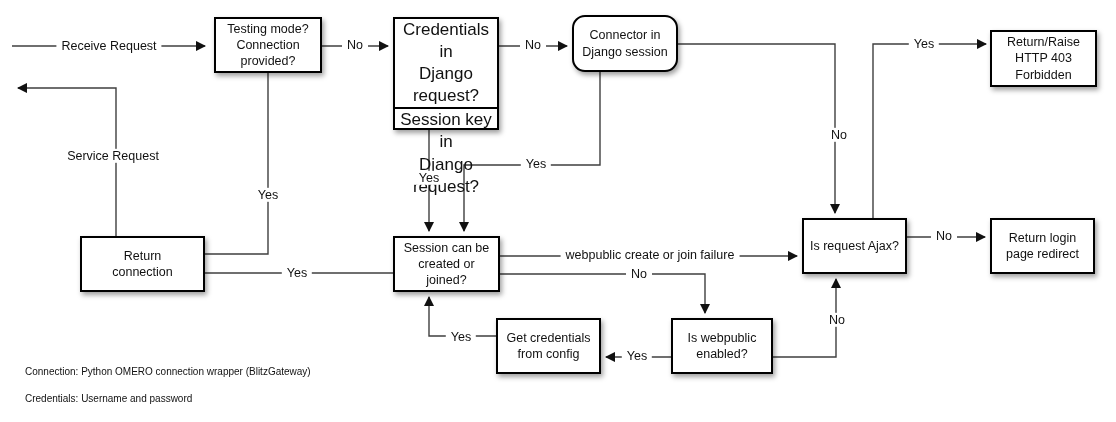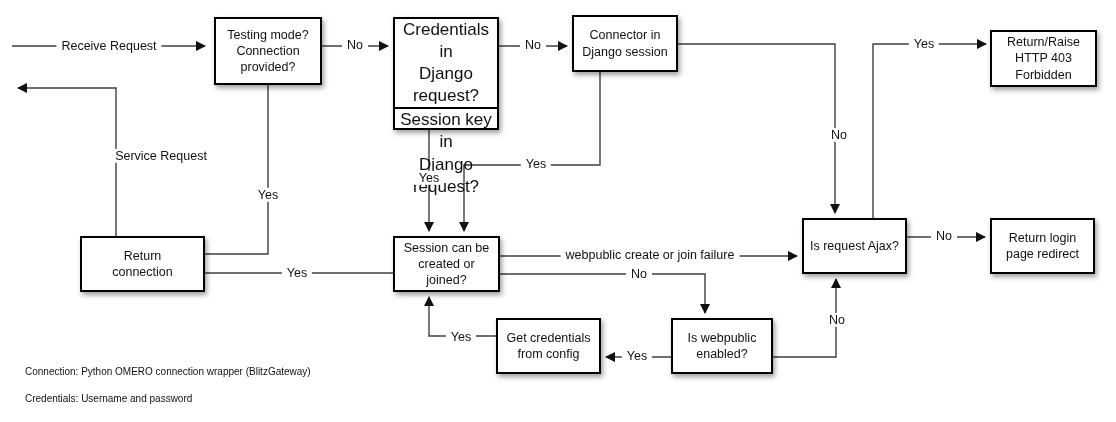--- a/index.html
+++ b/index.html
@@ -103,32 +103,32 @@
       <polyline points="393,273 190,273" marker-end="url(#arr)"></polyline>
       <polyline points="500,256 797,256" marker-end="url(#arr)"></polyline>
       <polyline points="500,274 705,274 705,313" marker-end="url(#arr)"></polyline>
       <polyline points="671,357 606,357" marker-end="url(#arr)"></polyline>
       <polyline points="496,336 429,336 429,297" marker-end="url(#arr)"></polyline>
       <polyline points="773,357 836,357 836,279" marker-end="url(#arr)"></polyline>
       <polyline points="907,237 985,237" marker-end="url(#arr)"></polyline>
     </g>
   </svg>
 
-  <div class="node" style="left:214px; top:17px; width:108px; height:68px;">Testing mode?
+  <div class="node" style="left:214px; top:17px; width:108px; height:56px;">Testing mode?
 Connection
 provided?</div>
 
   <div class="stack" style="left:393px; top:17px; width:106px; height:113px;">
     <div class="cell divided">Credentials in
 Django request?</div>
     <div class="cell">Session key in
 Django request?</div>
   </div>
 
-  <div class="node" style="left:572px; top:15px; width:106px; height:57px;">Connector in
+  <div class="node" style="left:572px; top:15px; width:106px; height:57px;border-radius:13px;">Connector in
 Django session</div>
 
   <div class="node" style="left:990px; top:30px; width:107px; height:57px;text-align:center;">Return/Raise
 HTTP 403
 Forbidden</div>
 
   <div class="node" style="left:80px; top:236px; width:125px; height:56px;">Return
 connection</div>
 
   <div class="node" style="left:393px; top:236px; width:107px; height:56px;">Session can be
@@ -140,21 +140,21 @@
   <div class="node" style="left:990px; top:218px; width:105px; height:56px;">Return login
 page redirect</div>
 
   <div class="node" style="left:496px; top:318px; width:105px; height:56px;">Get credentials
 from config</div>
 
   <div class="node" style="left:671px; top:318px; width:102px; height:56px;">Is webpublic
 enabled?</div>
 
   <span class="edge-label" style="left:109px; top:46px;">Receive Request</span>
-  <span class="edge-label" style="left:113px; top:156px;margin-left:48px;">Service Request</span>
+  <span class="edge-label" style="left:113px; top:156px;">Service Request</span>
   <span class="edge-label" style="left:355px; top:45px;">No</span>
   <span class="edge-label" style="left:533px; top:45px;">No</span>
   <span class="edge-label" style="left:924px; top:44px;">Yes</span>
   <span class="edge-label" style="left:839px; top:135px;">No</span>
   <span class="edge-label" style="left:268px; top:195px;">Yes</span>
   <span class="edge-label" style="left:429px; top:178px;">Yes</span>
   <span class="edge-label" style="left:536px; top:164px;">Yes</span>
   <span class="edge-label" style="left:297px; top:273px;">Yes</span>
   <span class="edge-label" style="left:650px; top:255px;text-align:center;">webpublic create or join failure</span>
   <span class="edge-label" style="left:639px; top:274px;">No</span>

